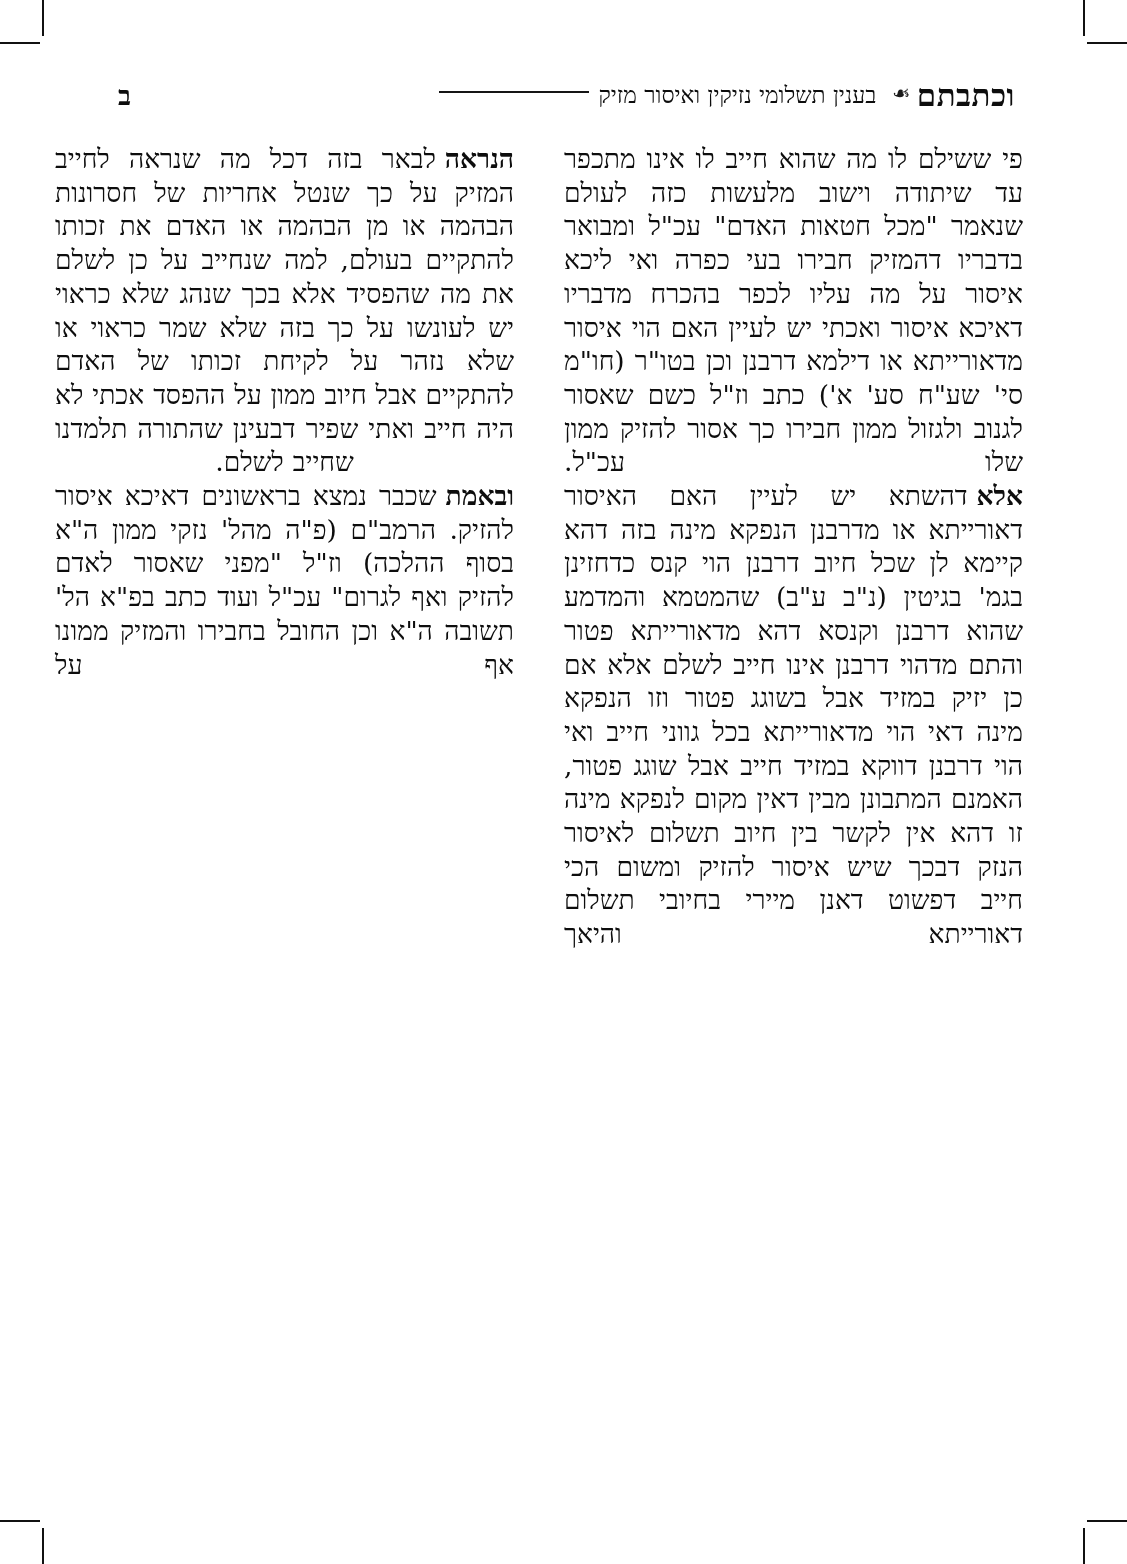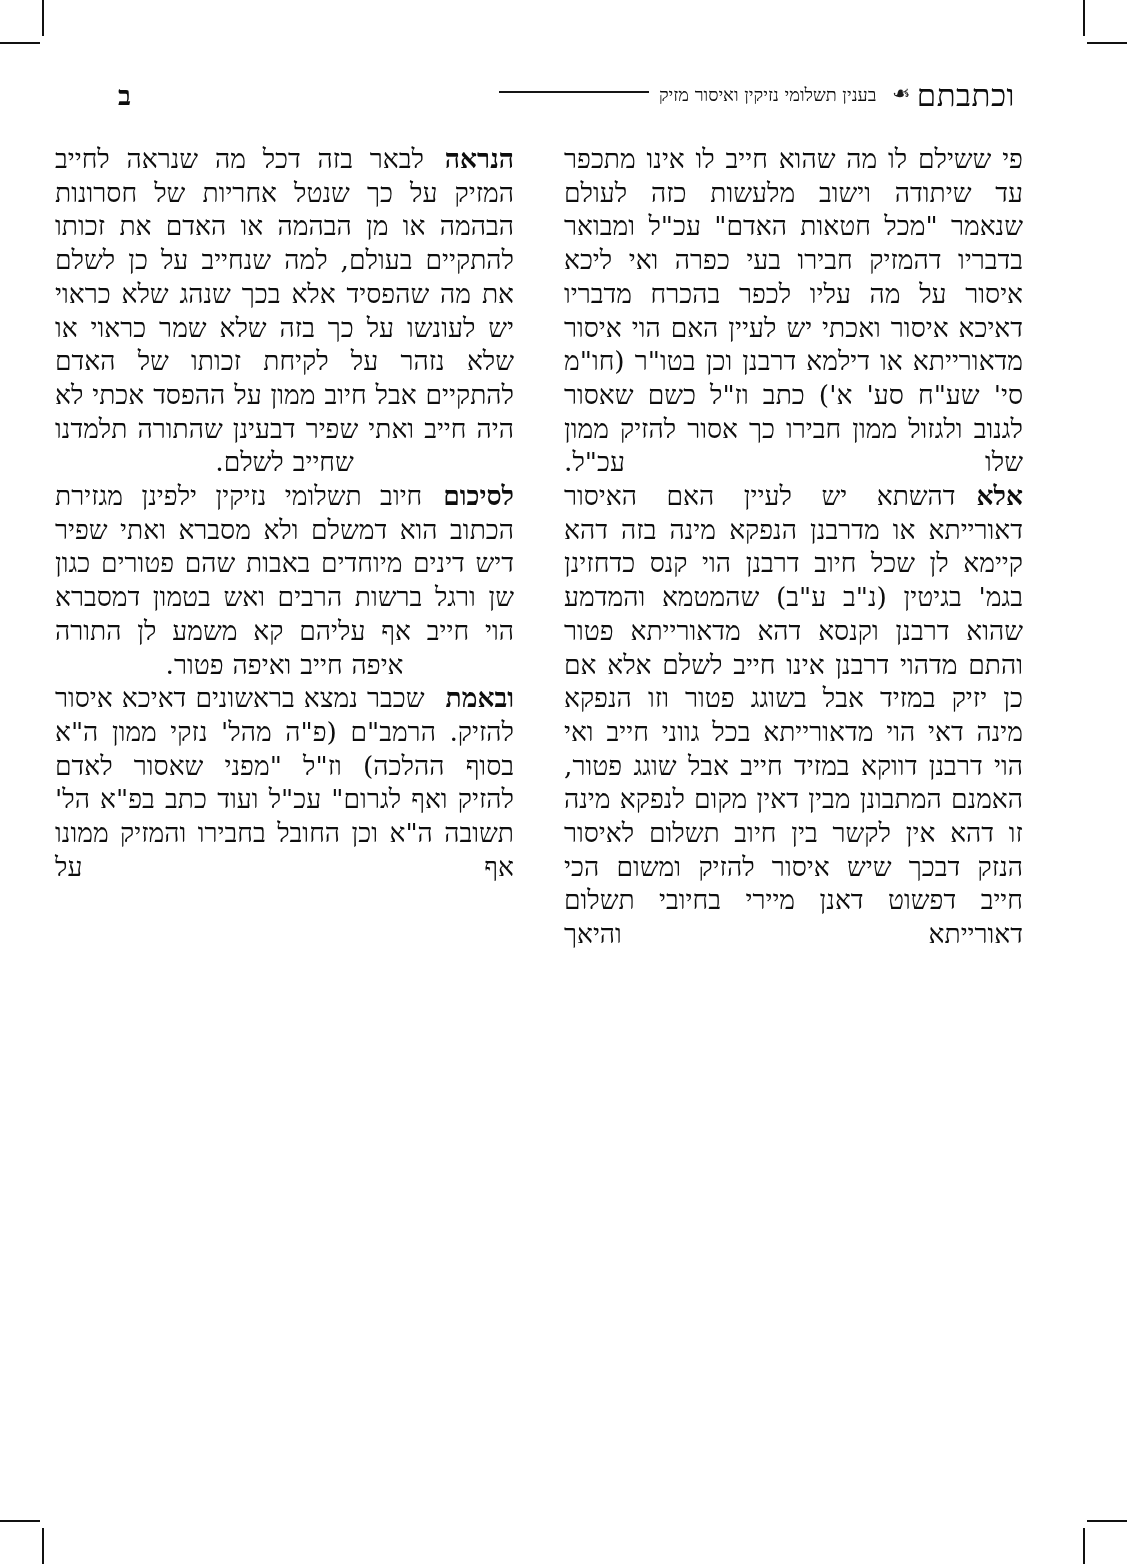--- a/index.html
+++ b/index.html
@@ -64,36 +64,36 @@
     white-space: nowrap;
     letter-spacing: 0;
   }
   .rule {
     flex: 0 0 150px;
     height: 2px;
     background: #151515;
     margin: 0 6px 6px 6px;
   }
   .runhead-title {
-    font-size: 18px;
+    font-size: 23px;
     line-height: 1;
     white-space: nowrap;
     padding: 0 10px 0 4px;
   }
   .ornament {
     font-size: 22px;
     line-height: 1;
     padding: 0 6px;
     transform: translateY(-1px) scaleX(-1);
     display: inline-block;
     color: #1a1a1a;
   }
   .booktitle {
     font-size: 31px;
-    font-weight: 400;
+    font-weight: 700;
     line-height: 1;
     white-space: nowrap;
     padding-right: 8px;
     letter-spacing: 0.5px;
     text-align: right;
   }
   .runhead-spacer { flex: 1 1 auto; }
 
   
   .columns {
@@ -116,21 +116,20 @@
     font-size: 26.5px;
     line-height: 33.7px;
     margin: 0;
     text-indent: 0;
     word-spacing: 0.5px;
   }
   .para.cont { text-align-last: justify; }
   .lead {
     font-weight: 700;
     padding-left: 9px;
-    margin-left: 12px;
   }
 </style>
 </head>
 <body>
 
 <div class="page">
 
   <div class="crop crop-tl">
       <i class="h"></i>
       <i class="v"></i>
@@ -159,18 +158,17 @@
 
   <div class="columns">
 
     <div class="col">
       <p class="para cont"><span>פי ששילם לו מה שהוא חייב לו אינו מתכפר עד שיתודה וישוב מלעשות כזה לעולם שנאמר "מכל חטאות האדם" עכ"ל ומבואר בדבריו דהמזיק חבירו בעי כפרה ואי ליכא איסור על מה עליו לכפר בהכרח מדבריו דאיכא איסור ואכתי יש לעיין האם הוי איסור מדאורייתא או דילמא דרבנן וכן בטו"ר (חו"מ סי' שע"ח סע' א') כתב וז"ל כשם שאסור לגנוב ולגזול ממון חבירו כך אסור להזיק ממון שלו עכ"ל.</span></p>
       <p class="para cont"><span class="lead">אלא</span><span>דהשתא יש לעיין האם האיסור דאורייתא או מדרבנן הנפקא מינה בזה דהא קיימא לן שכל חיוב דרבנן הוי קנס כדחזינן בגמ' בגיטין (נ"ב ע"ב) שהמטמא והמדמע שהוא דרבנן וקנסא דהא מדאורייתא פטור והתם מדהוי דרבנן אינו חייב לשלם אלא אם כן יזיק במזיד אבל בשוגג פטור וזו הנפקא מינה דאי הוי מדאורייתא בכל גווני חייב ואי הוי דרבנן דווקא במזיד חייב אבל שוגג פטור, האמנם המתבונן מבין דאין מקום לנפקא מינה זו דהא אין לקשר בין חיוב תשלום לאיסור הנזק דבכך שיש איסור להזיק ומשום הכי חייב דפשוט דאנן מיירי בחיובי תשלום דאורייתא והיאך</span></p>
     </div>
 
     <div class="col">
       <p class="para"><span class="lead">הנראה</span><span>לבאר בזה דכל מה שנראה לחייב המזיק על כך שנטל אחריות של חסרונות הבהמה או מן הבהמה או האדם את זכותו להתקיים בעולם, למה שנחייב על כן לשלם את מה שהפסיד אלא בכך שנהג שלא כראוי יש לעונשו על כך בזה שלא שמר כראוי או שלא נזהר על לקיחת זכותו של האדם להתקיים אבל חיוב ממון על ההפסד אכתי לא היה חייב ואתי שפיר דבעינן שהתורה תלמדנו שחייב לשלם.</span></p>
-      <p class="para"><span class="lead">לסיכום</span><span>חיוב תשלומי נזיקין ילפינן מגזירת הכתוב הוא דמשלם ולא מסברא ואתי שפיר דיש דינים מיוחדים באבות שהם פטורים כגון שן ורגל ברשות הרבים ואש בטמון דמסברא הוי חייב אף עליהם קא משמע לן התורה איפה חייב ואיפה פטור.</span></p>
       <p class="para cont"><span class="lead">ובאמת</span><span>שכבר נמצא בראשונים דאיכא איסור להזיק. הרמב"ם (פ"ה מהל' נזקי ממון ה"א בסוף ההלכה) וז"ל "מפני שאסור לאדם להזיק ואף לגרום" עכ"ל ועוד כתב בפ"א הל' תשובה ה"א וכן החובל בחבירו והמזיק ממונו אף על</span></p>
     </div>
 
   </div>
 </div>
 
 </body></html>

